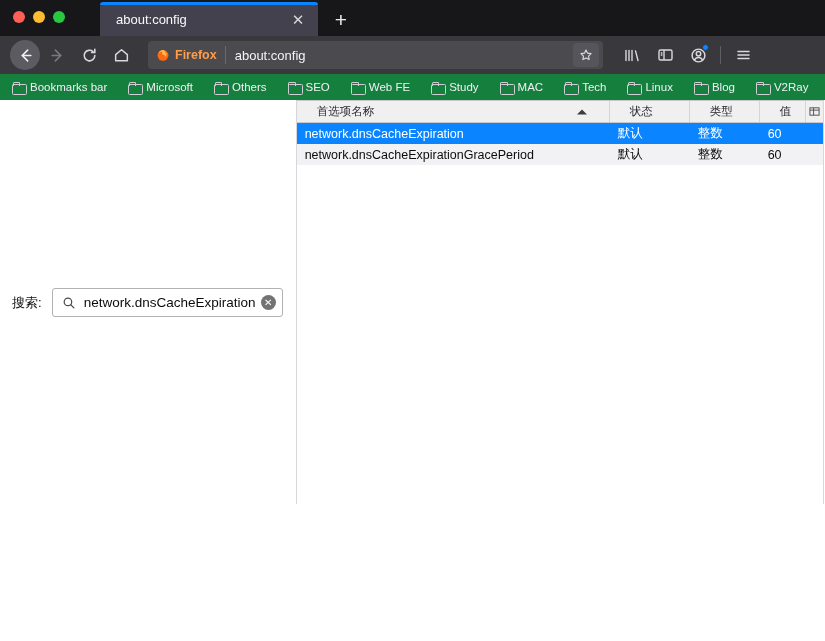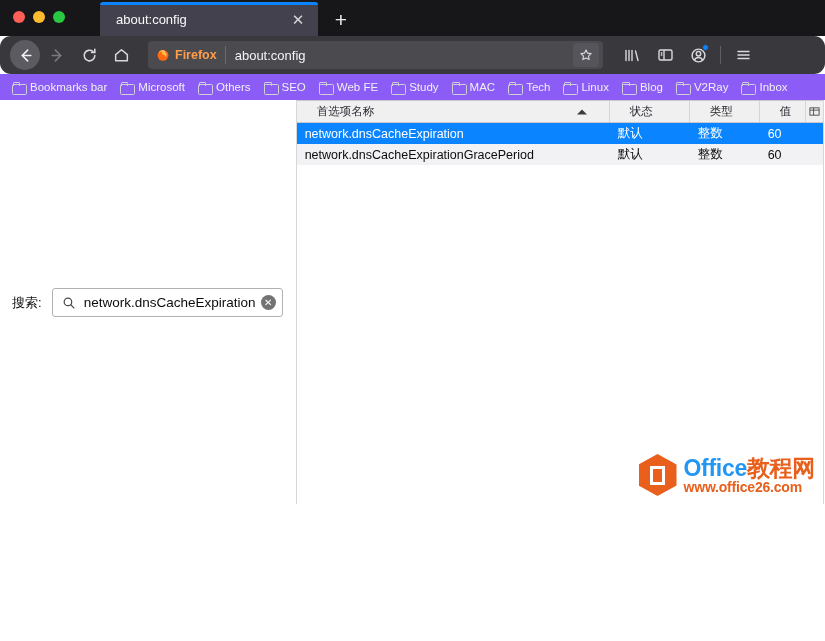--- a/index.html
+++ b/index.html
@@ -65,21 +65,20 @@
   }
 
   
   .navbar {
     height: 38px;
     background: #38383d;
     display: flex; align-items: center;
     padding: 0 10px;
     gap: 2px;
     flex: 0 0 auto;
-    border-radius: 11px;
   }
   .navbtn {
     width: 30px; height: 30px;
     display: flex; align-items: center; justify-content: center;
     border-radius: 50%;
     color: #d9d9dd;
   }
   .navbtn.back { background: #5b5b61; color: #f2f2f4; }
   .navbtn.fwd { color: #79797f; }
   .navbtn svg { display: block; }
@@ -116,23 +115,23 @@
   .acct-badge {
     position: absolute; top: 3px; right: 4px;
     width: 7px; height: 7px; border-radius: 50%;
     background: #0a84ff; border: 1px solid #38383d;
   }
   .navsep { width: 1px; height: 18px; background: #5e5e64; margin: 0 4px; }
 
   
   .bookmarks {
     height: 26px;
-    background: #8b5cf6;
-    display: flex; align-items: center;
-    padding: 0 6px; gap: 1px;
+    background: #15803d;
+    display: flex; align-items: center;
+    padding: 0 6px; gap: 9px;
     flex: 0 0 auto;
     overflow: hidden;
   }
   .bm {
     display: flex; align-items: center; gap: 5px;
     padding: 3px 6px; border-radius: 3px;
     color: #f0f0f4; font-size: 11.5px;
     white-space: nowrap;
   }
   .folder { width: 13px; height: 11px; position: relative; flex: 0 0 auto; }
@@ -461,26 +460,15 @@
         </div>
         <div class="row alt">
           <span class="cell name">network.dnsCacheExpirationGracePeriod</span>
           <span class="cell state">默认</span>
           <span class="cell type">整数</span>
           <span class="cell value">60</span>
         </div>
       </div>
     </div>
 
-    <div class="watermark">
-      <div class="wm-logo">
-        <div class="wm-inner"></div>
-      </div>
-      <div class="wm-text">
-        <div class="wm-top">
-          <span class="en">Office</span><span class="cn">教程网</span>
-        </div>
-        <div class="wm-bot">www.office26.com</div>
-      </div>
-    </div>
 
   </div>
 </div>
 
 </body></html>

